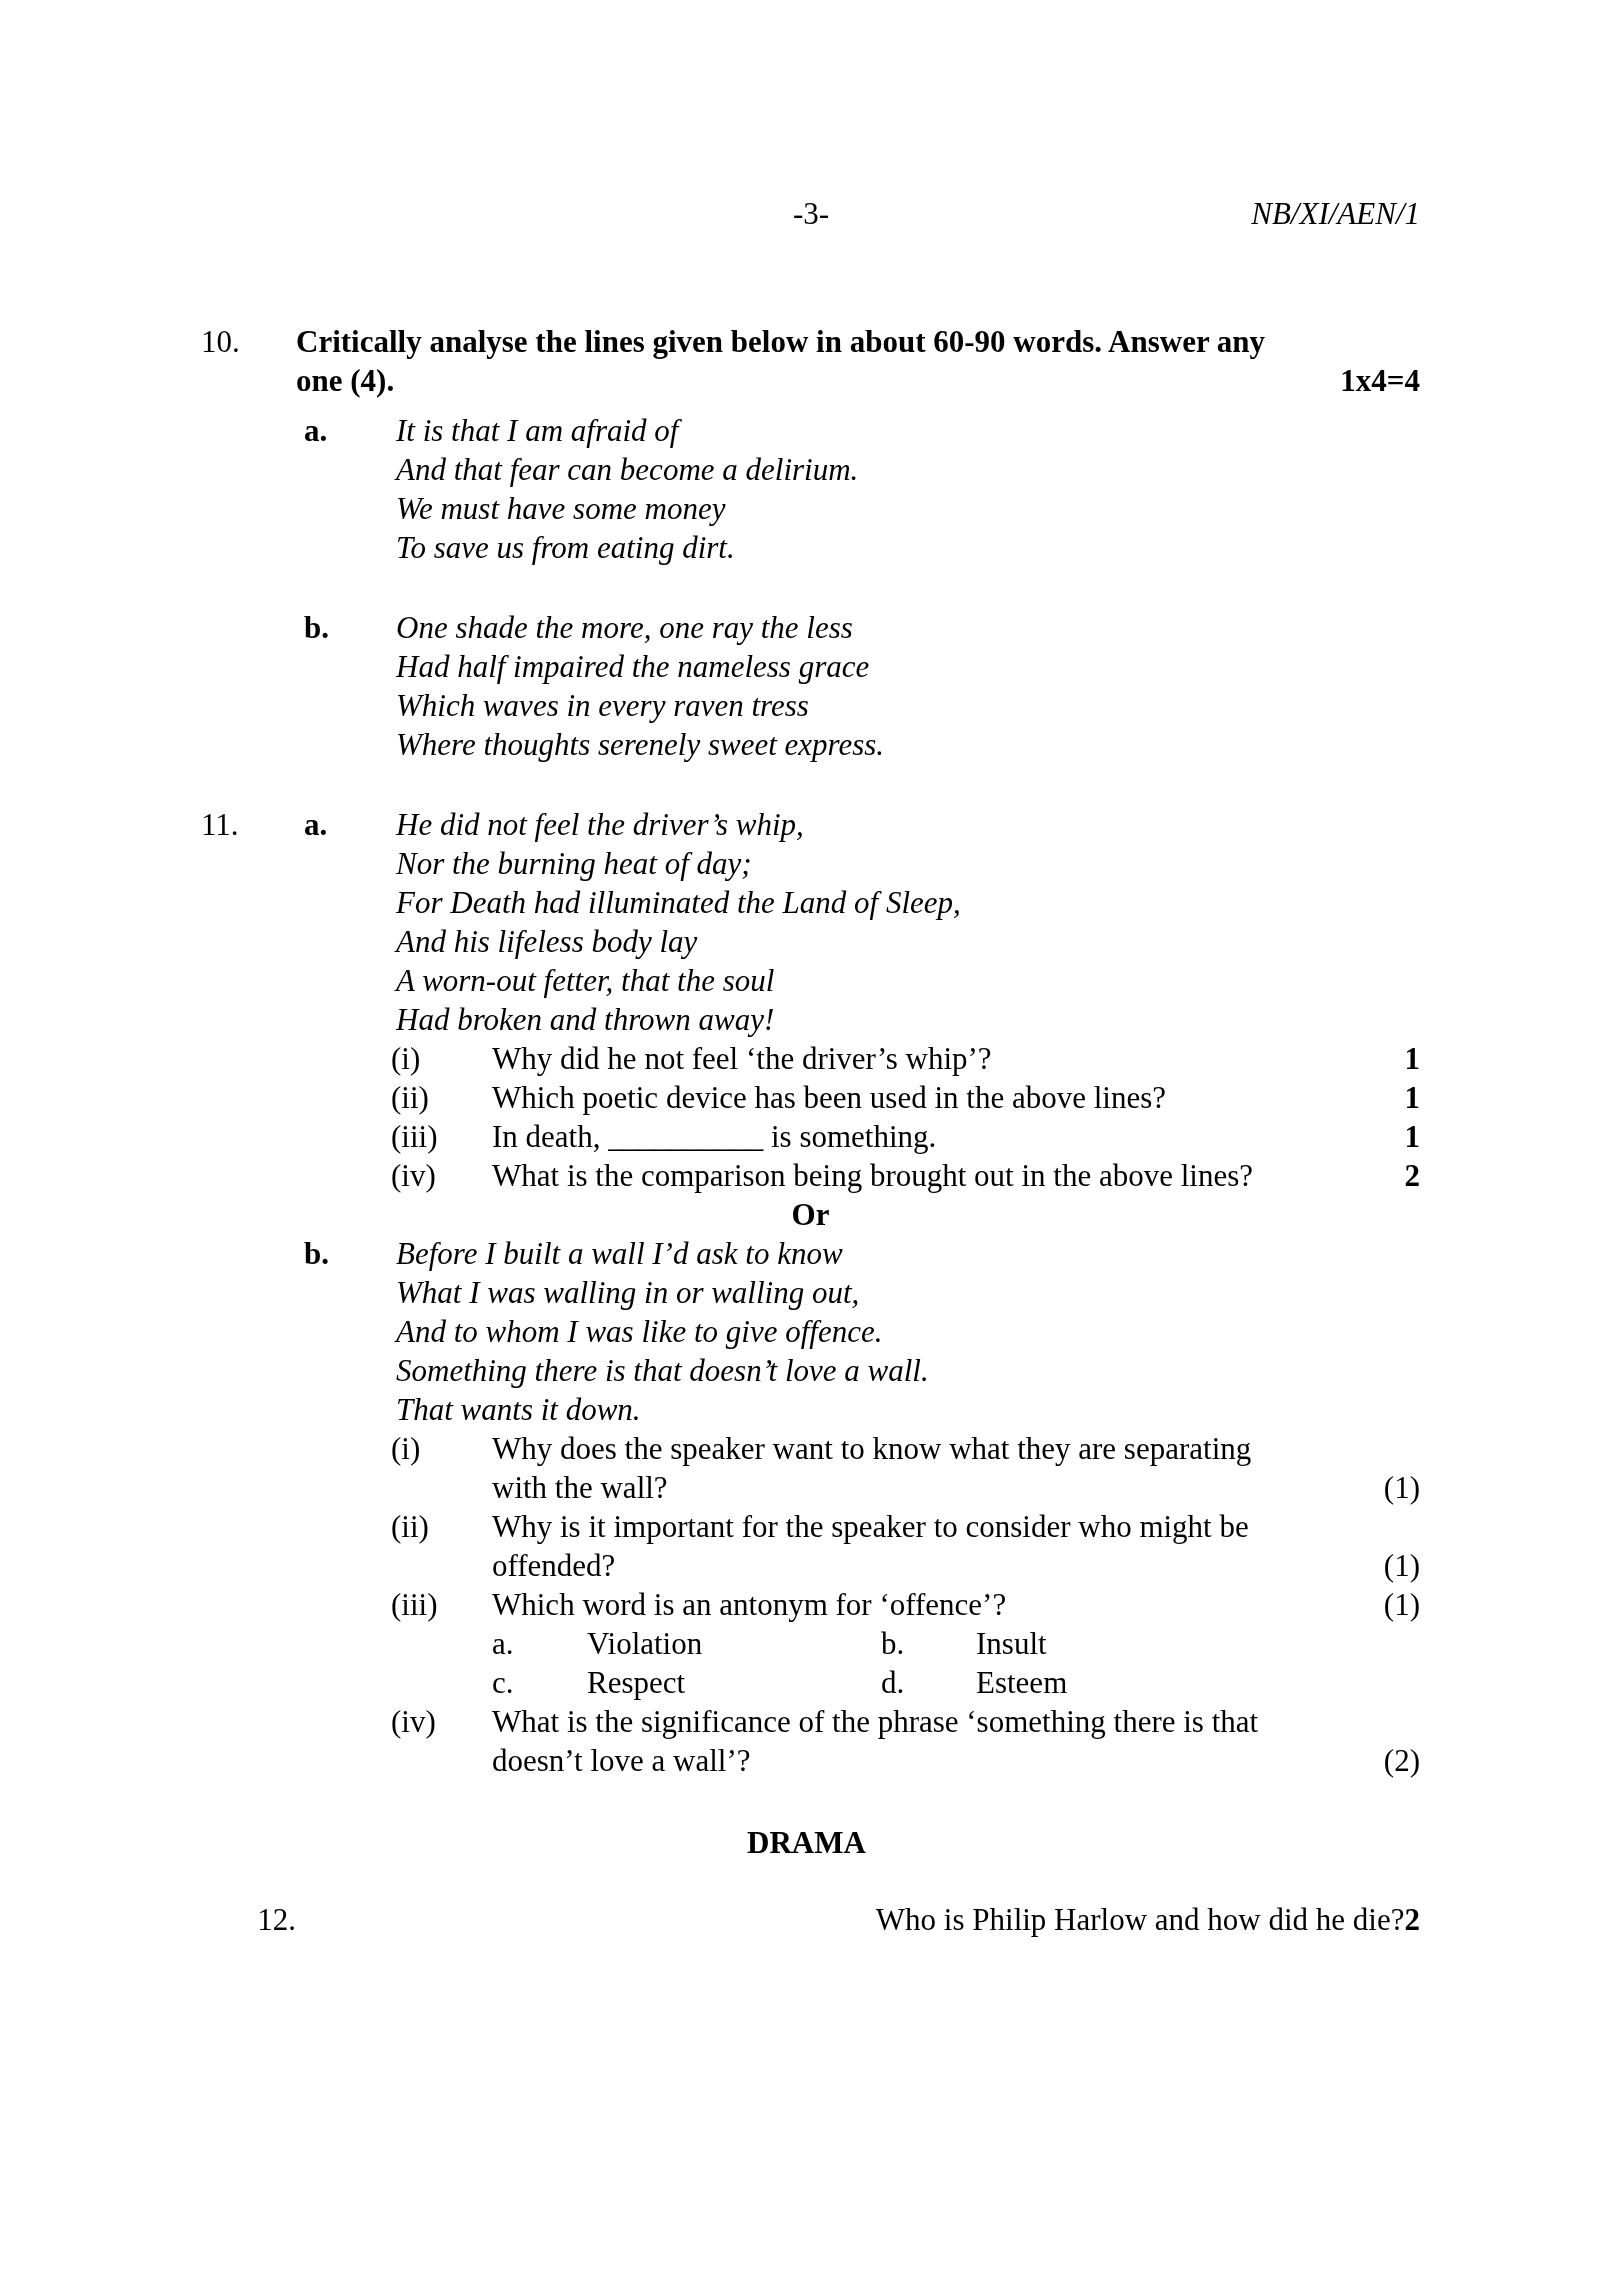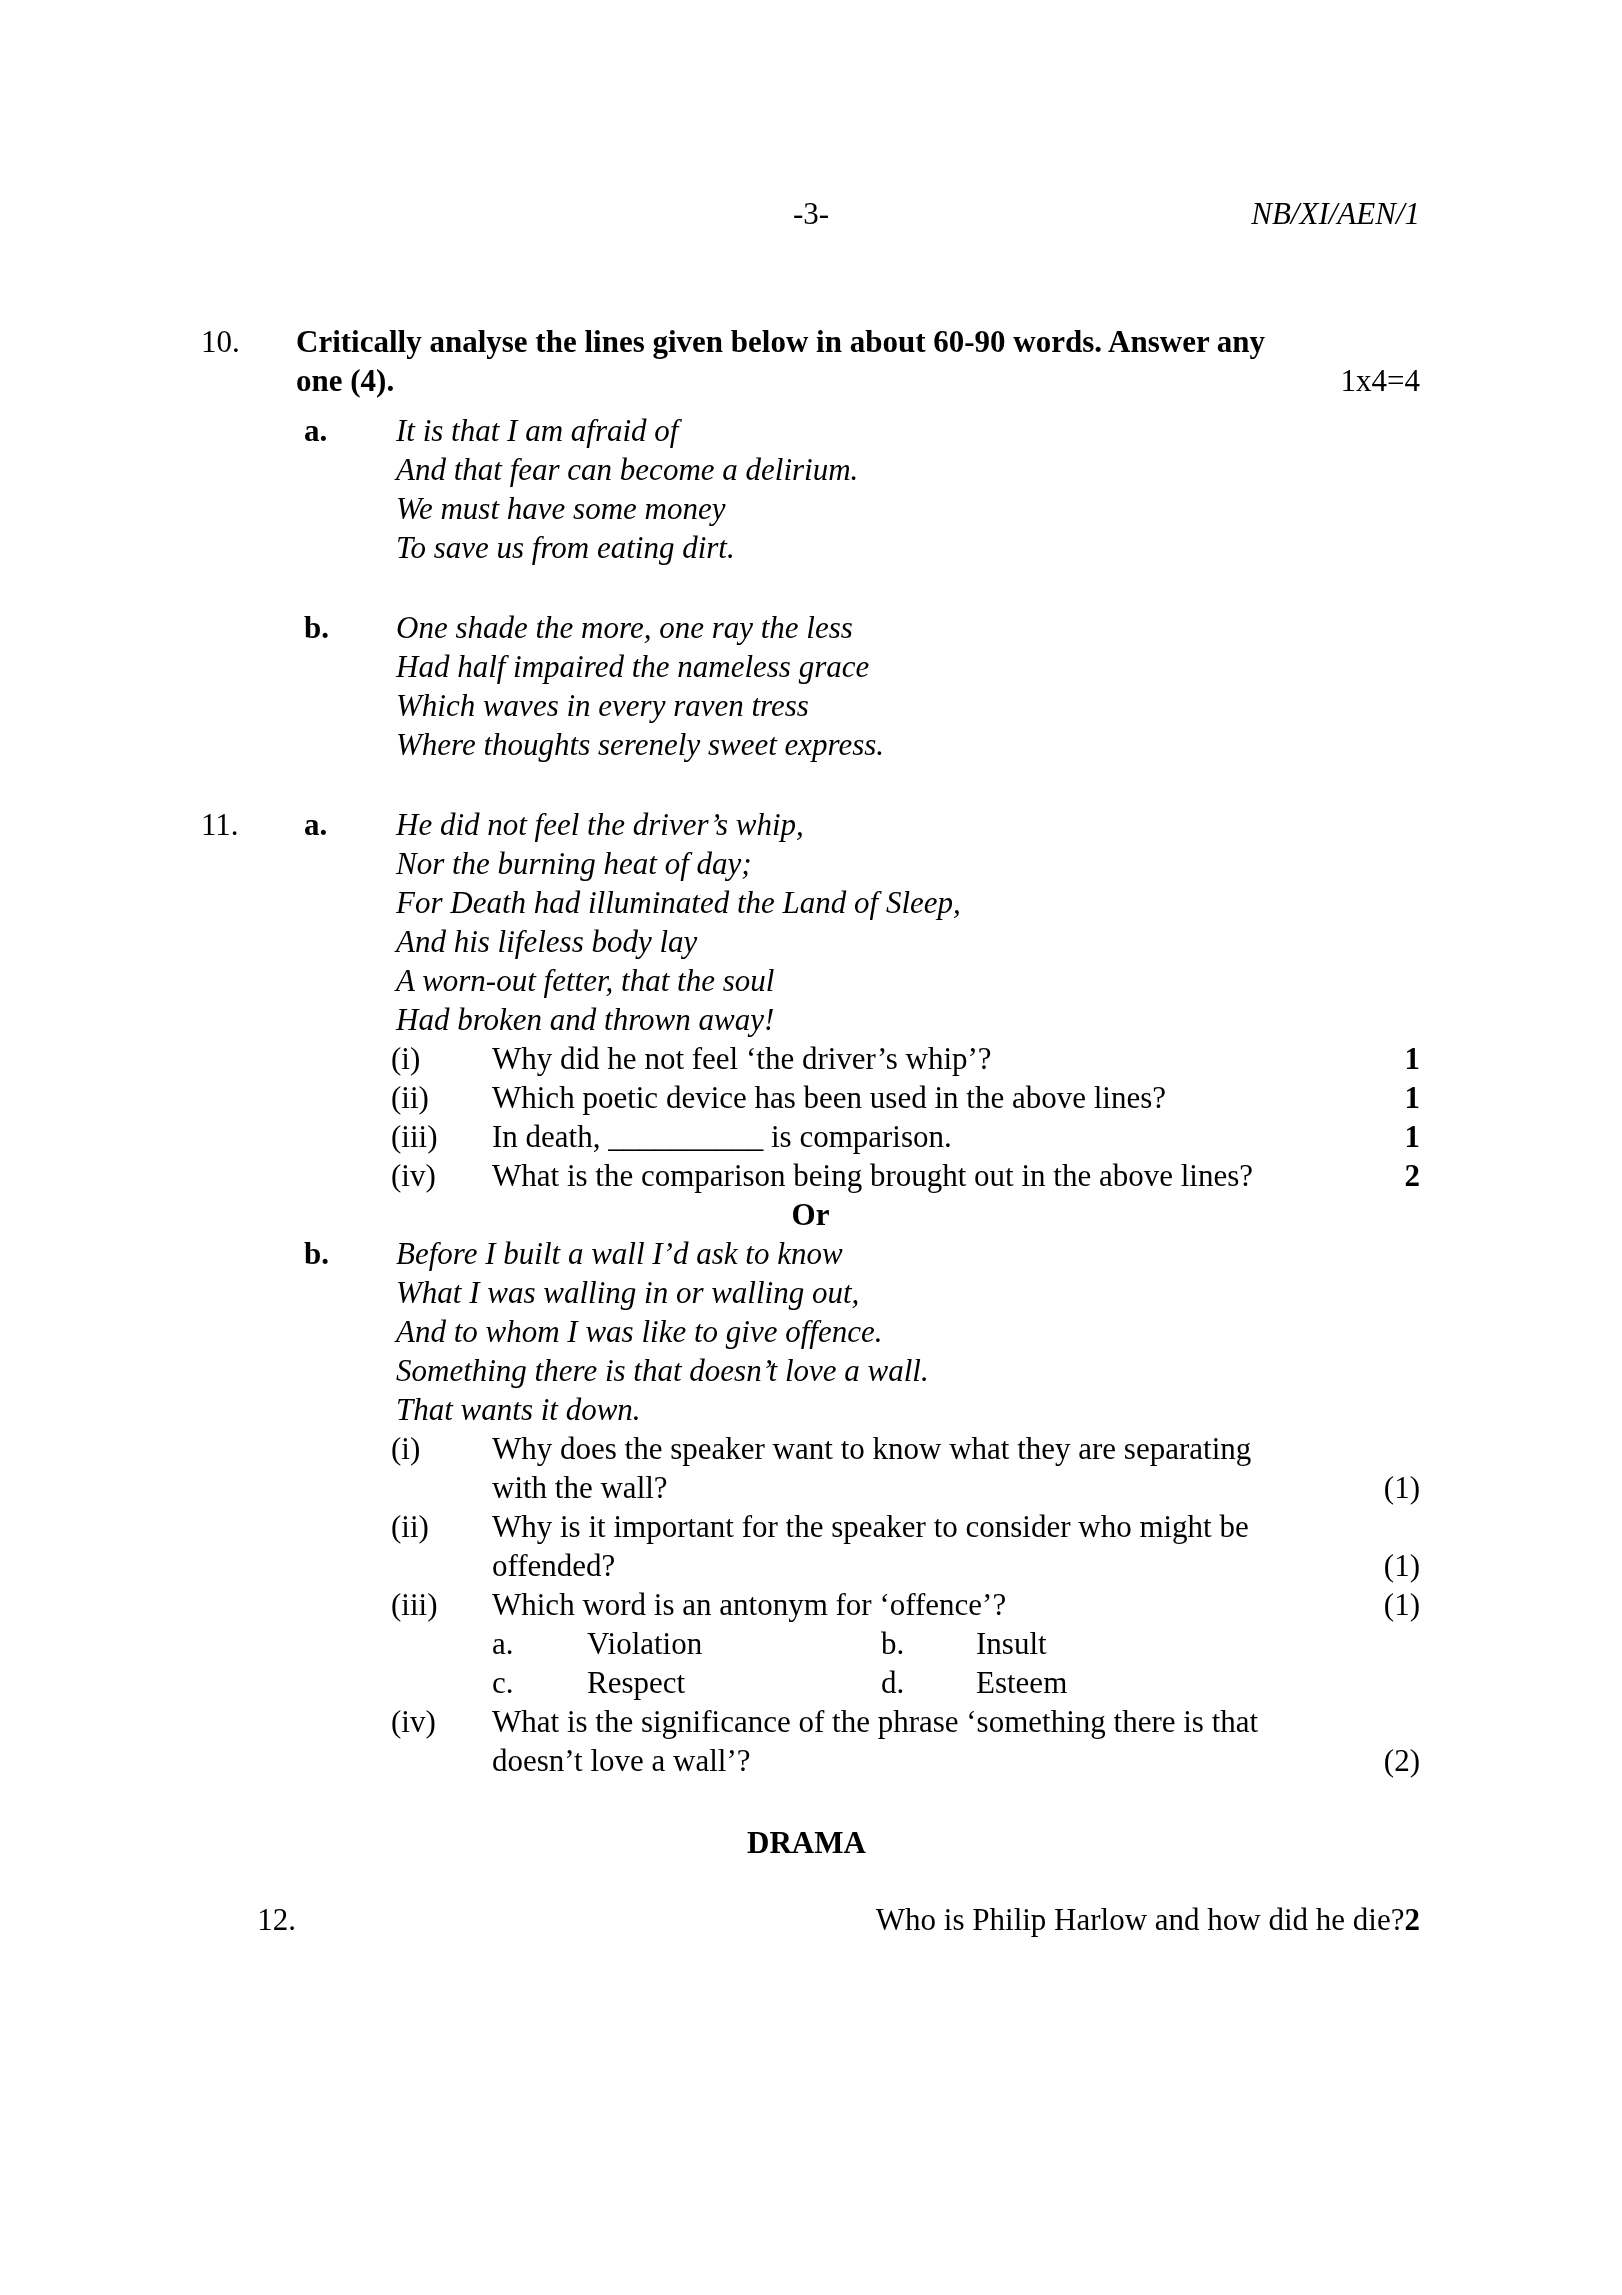--- a/index.html
+++ b/index.html
@@ -16,21 +16,21 @@
   .header .pageno{position:absolute;left:0;width:100%;text-align:center;}
   .header .code{position:absolute;right:202px;top:0;font-style:italic;}
   .content{position:absolute;top:322px;left:193px;right:202px;}
   .row{display:flex;margin-left:8px;}
   .col-qnum{flex:0 0 95px;}
   .col-sub{flex:0 0 92px;font-weight:700;}
   .flex1{flex:1;min-width:0;}
   .bold{font-weight:700;}
   .poem{font-style:italic;}
   .headline{display:flex;font-weight:700;}
-  .headline .hmarks{margin-left:auto;text-align:center;font-weight:400;}
+  .headline .hmarks{margin-left:auto;text-align:center;font-weight:700;}
   .subqs{margin-left:95px;}
   .subq{display:flex;}
   .subq .numeral{flex:0 0 101px;}
   .subq .stext{flex:1;min-width:0;}
   .subq .smarks{margin-left:auto;align-self:flex-end;text-align:right;padding-left:13px;}
   .subq .smarks.bold{font-weight:700;}
   .mcq{margin-left:101px;display:grid;grid-template-columns:95px 294px 95px auto;}
   .or-line{text-align:center;font-weight:700;margin-left:-95px;}
   .gap-sm{margin-top:10.5px;}
   .gap{margin-top:41px;}
@@ -107,21 +107,21 @@
           <div class="subq">
             <div class="numeral">(ii)</div>
             <div class="stext">
                 <div>Which poetic device has been used in the above lines?</div>
               </div>
             <div class="smarks bold">1</div>
           </div>
           <div class="subq">
             <div class="numeral">(iii)</div>
             <div class="stext">
-                <div>In death, __________ is comparison.</div>
+                <div>In death, __________ is something.</div>
               </div>
             <div class="smarks bold">1</div>
           </div>
           <div class="subq">
             <div class="numeral">(iv)</div>
             <div class="stext">
                 <div>What is the comparison being brought out in the above lines?</div>
               </div>
             <div class="smarks bold">2</div>
           </div>

